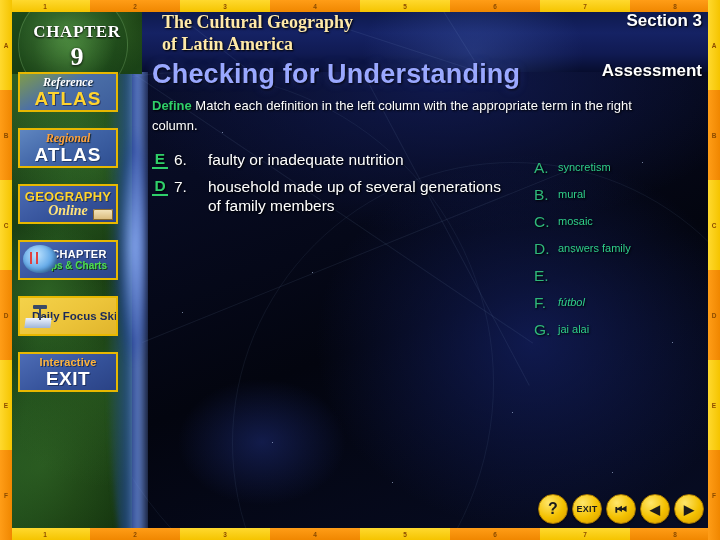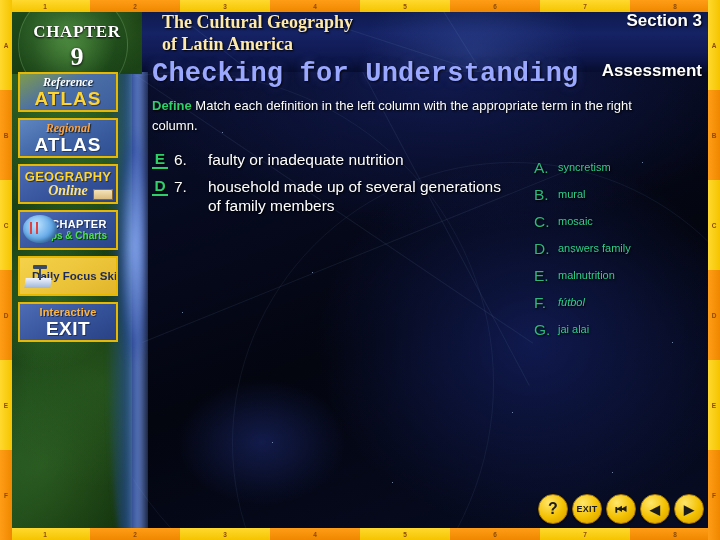--- a/index.html
+++ b/index.html
@@ -84,21 +84,21 @@
     font-family:"Liberation Serif",serif;font-weight:bold;font-size:18px;line-height:22px;
     color:#ffe9a8;text-shadow:1px 1px 2px #000;}
   #course-title .l2{display:block;}
   #section-title{position:absolute;right:18px;top:10px;width:230px;text-align:right;
     font-family:"Liberation Sans",sans-serif;font-weight:bold;font-size:17px;line-height:22px;
     color:#ffffff;text-shadow:1px 1px 2px #000;}
   #section-title .l2{display:block;margin-top:28px;}
 
   
   #sidebar{position:absolute;left:18px;top:72px;width:100px;z-index:20;}
-  .sbtn{position:relative;width:100px;height:40px;margin-bottom:6px;
+  .sbtn{position:relative;width:100px;height:40px;margin-bottom:16px;
         border:2px solid #e8b800;box-sizing:border-box;overflow:hidden;cursor:pointer;
         display:flex;flex-direction:column;align-items:center;justify-content:center;}
   .sbtn .t1,.sbtn .t2{display:block;text-align:center;white-space:nowrap;line-height:1;}
 
   #btn-reference-atlas{background:linear-gradient(150deg,#7f9b4a 0%,#4b6fa8 45%,#3d5e9c 100%);}
   #btn-reference-atlas .t1{font-size:12px;font-weight:bold;color:#fff;text-shadow:1px 1px 1px #123;
     font-family:"Liberation Serif",serif;font-style:italic;}
   #btn-reference-atlas .t2{font-size:19px;font-weight:bold;color:#ffd42e;letter-spacing:1px;
     -webkit-text-stroke:0px;text-shadow:1px 1px 0 #2b3a68;font-family:"Liberation Sans",sans-serif;margin-top:1px;}
 
@@ -138,21 +138,21 @@
 
   #btn-interactive-tutor{background:linear-gradient(150deg,#4d6cb5 0%,#35529a 55%,#2a4285 100%);}
   #btn-interactive-tutor .t1{font-size:11px;font-weight:bold;color:#ffb43a;letter-spacing:.2px;
     text-shadow:1px 1px 0 #1d2f5e;}
   #btn-interactive-tutor .t2{font-size:19px;font-weight:bold;color:#ffffff;letter-spacing:.5px;
     text-shadow:1px 1px 0 #1d2f5e;margin-top:1px;}
 
   
   #content{position:absolute;left:152px;top:58px;width:556px;z-index:15;}
   #slide-title{font-size:27px;font-weight:bold;color:#9aa8ff;letter-spacing:.2px;
-    text-shadow:1px 1px 3px #000,0 0 10px rgba(90,110,255,.35);line-height:32px;font-family:Liberation Mono, monospace;}
+    text-shadow:1px 1px 3px #000,0 0 10px rgba(90,110,255,.35);line-height:32px;}
   #directions{margin-top:6px;width:500px;font-size:13px;line-height:20px;color:#ffffff;
     text-shadow:1px 1px 2px #000;}
   #directions .define{color:#2fcf6a;font-weight:bold;}
 
   #qa-area{position:relative;margin-top:14px;height:260px;}
 
   #questions{position:absolute;left:0;top:0;width:350px;}
   .qrow{display:flex;align-items:flex-start;margin-bottom:8px;}
   .qans{width:16px;flex:0 0 16px;font-size:15.5px;font-weight:bold;color:#2fcf6a;
         border-bottom:2px solid #2fcf6a;text-align:center;line-height:17px;
@@ -311,21 +311,20 @@
         <div class="trow">
           <span class="tlet">C.</span>
           <span class="tterm">mosaic</span>
         </div>
         <div class="trow">
           <span class="tlet">D.</span>
           <span class="tterm">answers family</span>
         </div>
         <div class="trow">
           <span class="tlet">E.</span>
-          <span class="tterm">malnutrition</span>
         </div>
         <div class="trow">
           <span class="tlet">F.</span>
           <span class="tterm ital">fútbol</span>
         </div>
         <div class="trow">
           <span class="tlet">G.</span>
           <span class="tterm">jai alai</span>
         </div>
       </div>

